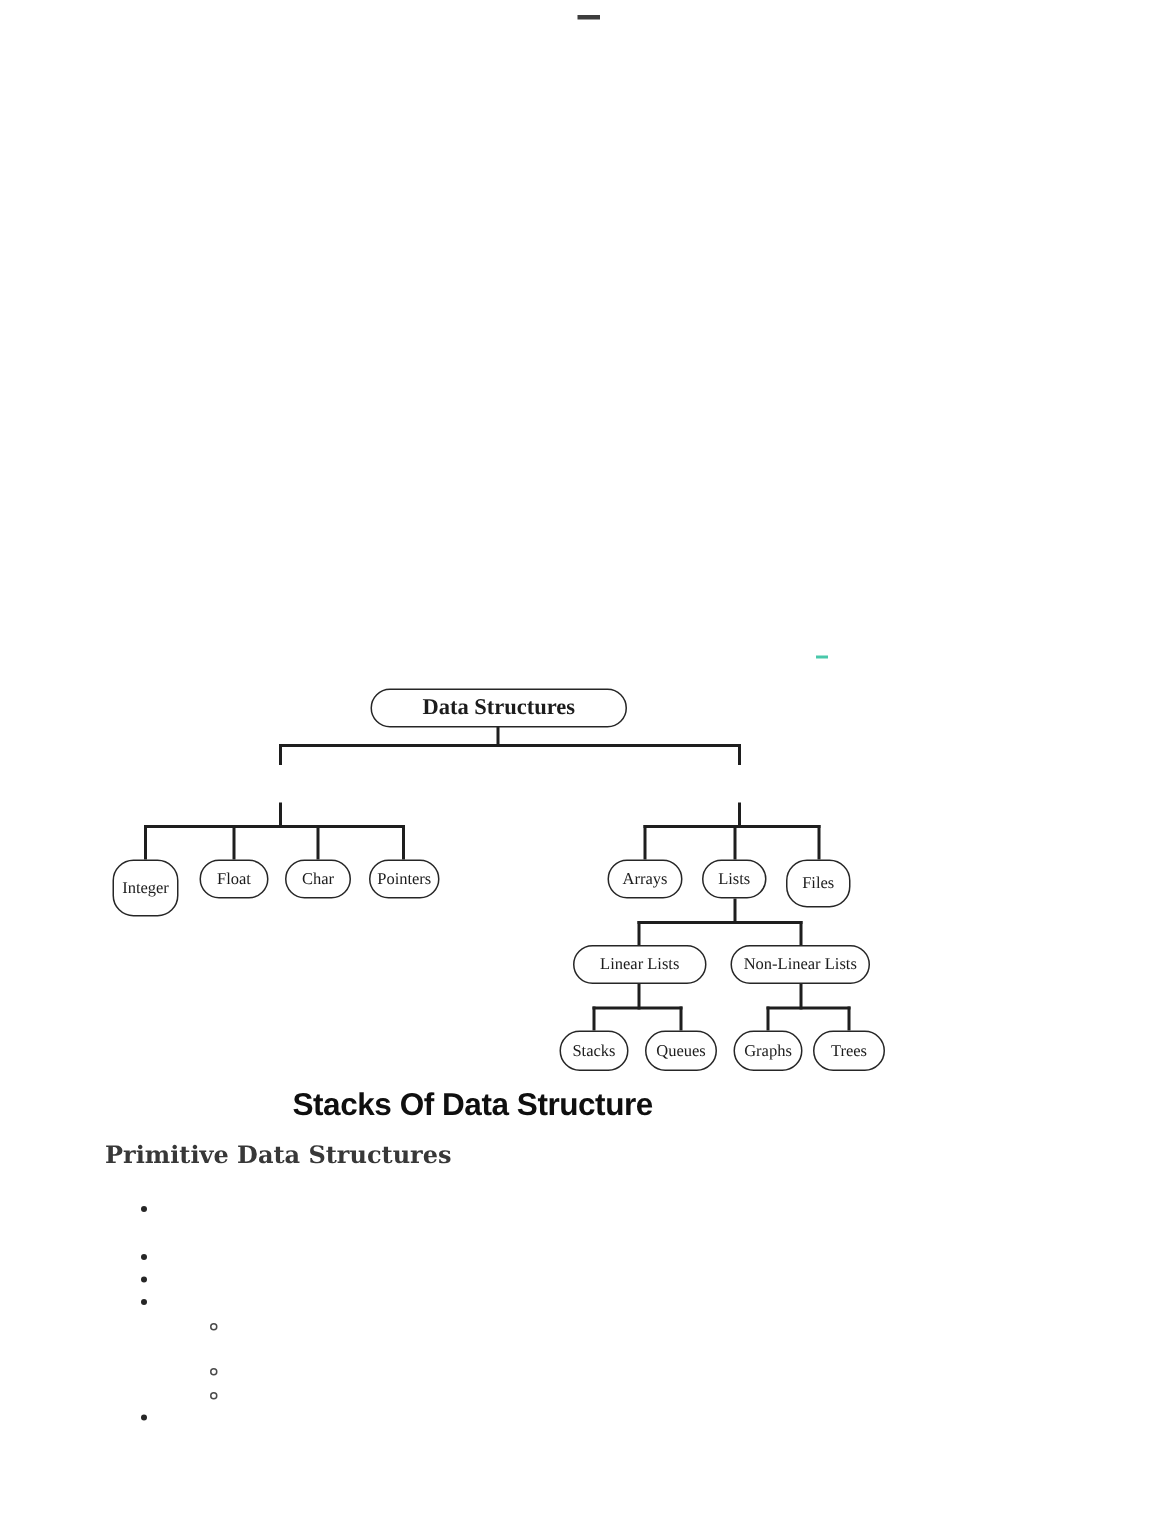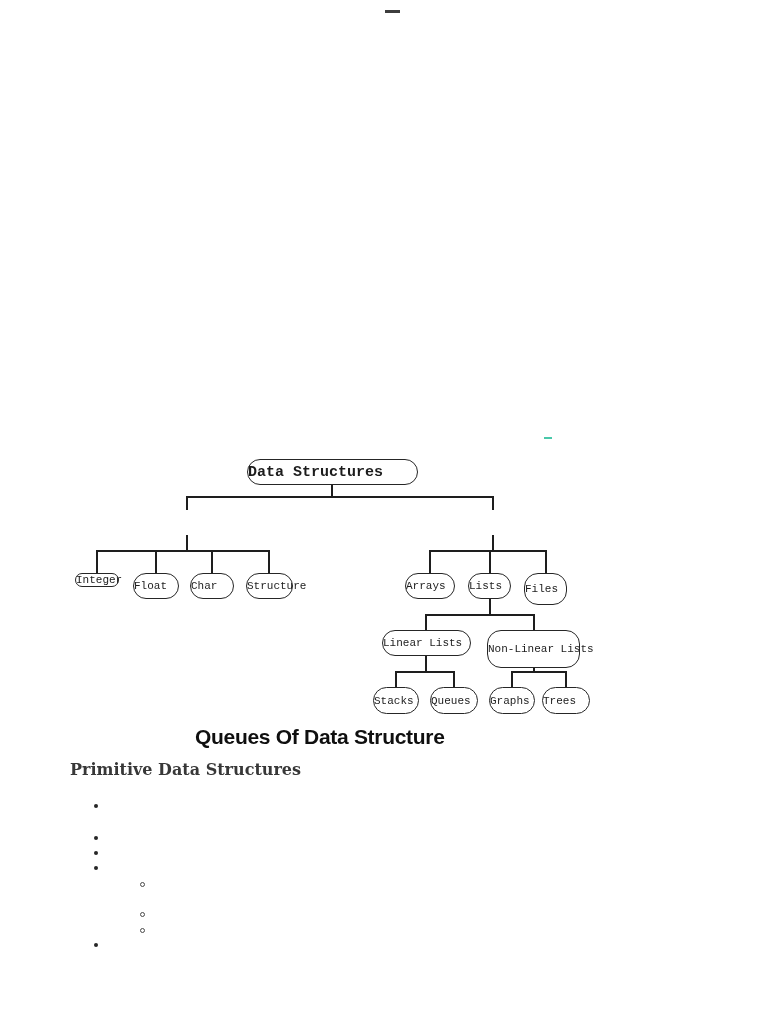--- a/index.html
+++ b/index.html
@@ -16,23 +16,23 @@
 
   
   .diagram{position:absolute;left:0;top:440px;width:768px;height:290px;}
   .ln{position:absolute;background:#1e1e1e;}
   .node{
     position:absolute;
     box-sizing:border-box;
     background:#ffffff;
     border:1.5px solid #262626;
     border-radius:14px;
-    display:flex;align-items:center;justify-content:flex-start;
+    display:flex;align-items:center;justify-content:center;
     color:#1c1c1c;white-space:nowrap;
-    font-family:Liberation Mono, monospace;
+    font-family:Liberation Serif, serif;
   }
   .fs15{font-size:15px;font-weight:600;}
   .fs12{font-size:12px;font-weight:600;letter-spacing:-0.3px;}
   .fs11{font-size:11px;}
 
   
   .h-title{
     position:absolute;left:195px;top:725px;
     font-size:21px;font-weight:bold;color:#0f0f0f;
     letter-spacing:-0.3px;
@@ -90,65 +90,65 @@
 
     <div class="ln" style="left:533px;top:216px;width:2px;height:17px;"></div>
     <div class="ln" style="left:511px;top:231px;width:56px;height:2px;"></div>
     <div class="ln" style="left:511px;top:231px;width:2px;height:16px;"></div>
     <div class="ln" style="left:565px;top:231px;width:2px;height:16px;"></div>
 
     <div class="node fs15" style="left:247px;top:19px;width:171px;height:26px;">
       <span>Data Structures</span>
     </div>
 
-    <div class="node fs11" style="left:75px;top:133px;width:44px;height:14px;">
+    <div class="node fs11" style="left:75px;top:133px;width:44px;height:38px;">
       <span>Integer</span>
     </div>
     <div class="node fs11" style="left:133px;top:133px;width:46px;height:26px;">
       <span>Float</span>
     </div>
     <div class="node fs11" style="left:190px;top:133px;width:44px;height:26px;">
       <span>Char</span>
     </div>
     <div class="node fs11" style="left:246px;top:133px;width:47px;height:26px;">
-      <span>Structure</span>
+      <span>Pointers</span>
     </div>
 
     <div class="node fs11" style="left:405px;top:133px;width:50px;height:26px;">
       <span>Arrays</span>
     </div>
     <div class="node fs11" style="left:468px;top:133px;width:43px;height:26px;">
       <span>Lists</span>
     </div>
     <div class="node fs11" style="left:524px;top:133px;width:43px;height:32px;">
       <span>Files</span>
     </div>
 
     <div class="node fs11" style="left:382px;top:190px;width:89px;height:26px;">
       <span>Linear Lists</span>
     </div>
-    <div class="node fs11" style="left:487px;top:190px;width:93px;height:38px;">
+    <div class="node fs11" style="left:487px;top:190px;width:93px;height:26px;">
       <span>Non-Linear Lists</span>
     </div>
 
     <div class="node fs11" style="left:373px;top:247px;width:46px;height:27px;">
       <span>Stacks</span>
     </div>
     <div class="node fs11" style="left:430px;top:247px;width:48px;height:27px;">
       <span>Queues</span>
     </div>
     <div class="node fs11" style="left:489px;top:247px;width:46px;height:27px;">
       <span>Graphs</span>
     </div>
     <div class="node fs11" style="left:542px;top:247px;width:48px;height:27px;">
       <span>Trees</span>
     </div>
   </div>
 
-  <h1 class="h-title">Queues Of Data Structure</h1>
+  <h1 class="h-title">Stacks Of Data Structure</h1>
   <h2 class="h-sub">Primitive Data Structures</h2>
 
   <div class="dot" style="left:94px;top:804px;"></div>
   <div class="dot" style="left:94px;top:836px;"></div>
   <div class="dot" style="left:94px;top:851px;"></div>
   <div class="dot" style="left:94px;top:866px;"></div>
   <div class="ring" style="left:140px;top:882px;"></div>
   <div class="ring" style="left:140px;top:912px;"></div>
   <div class="ring" style="left:140px;top:928px;"></div>
   <div class="dot" style="left:94px;top:943px;"></div>

